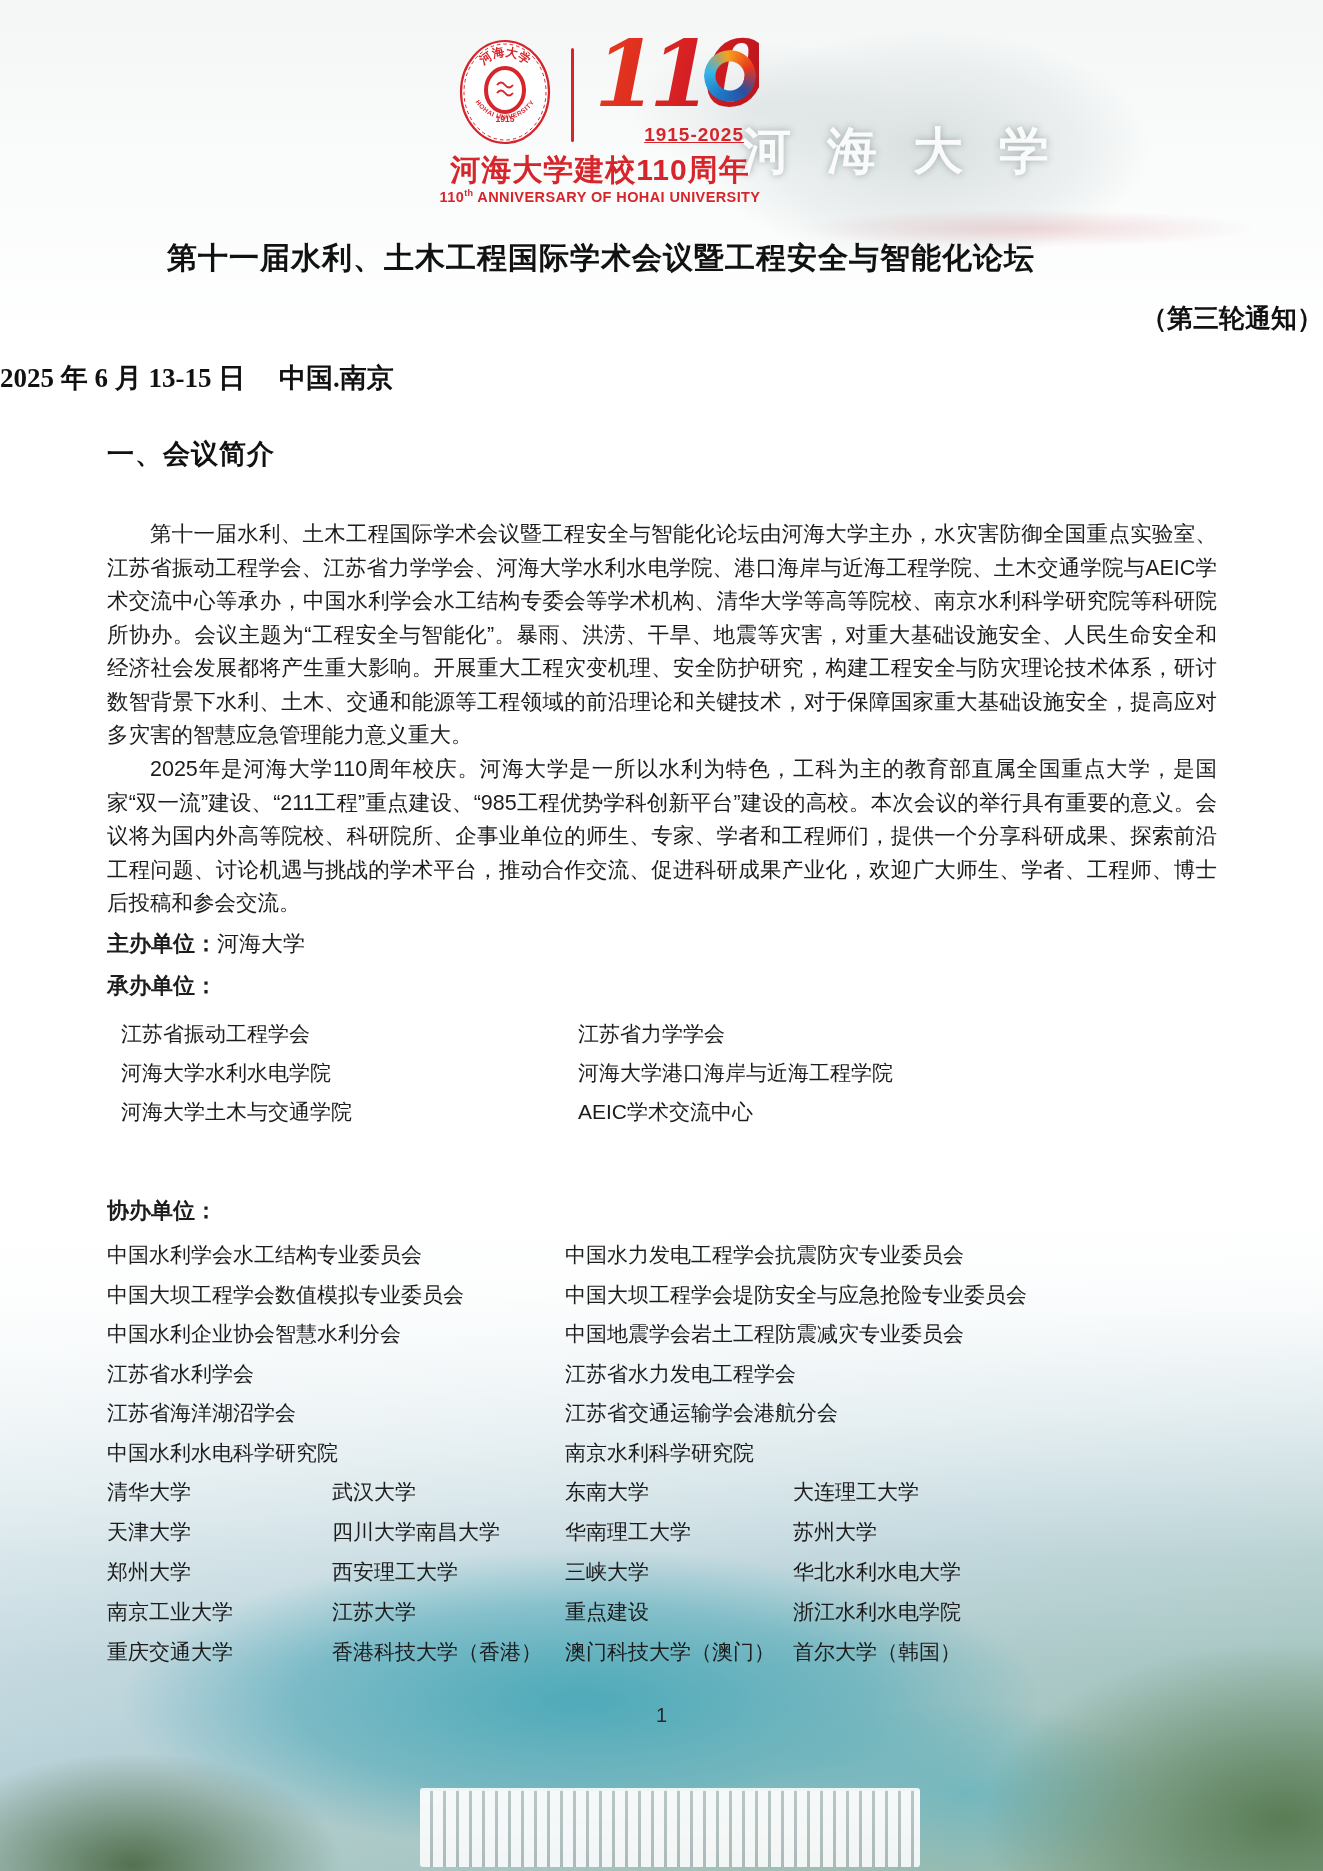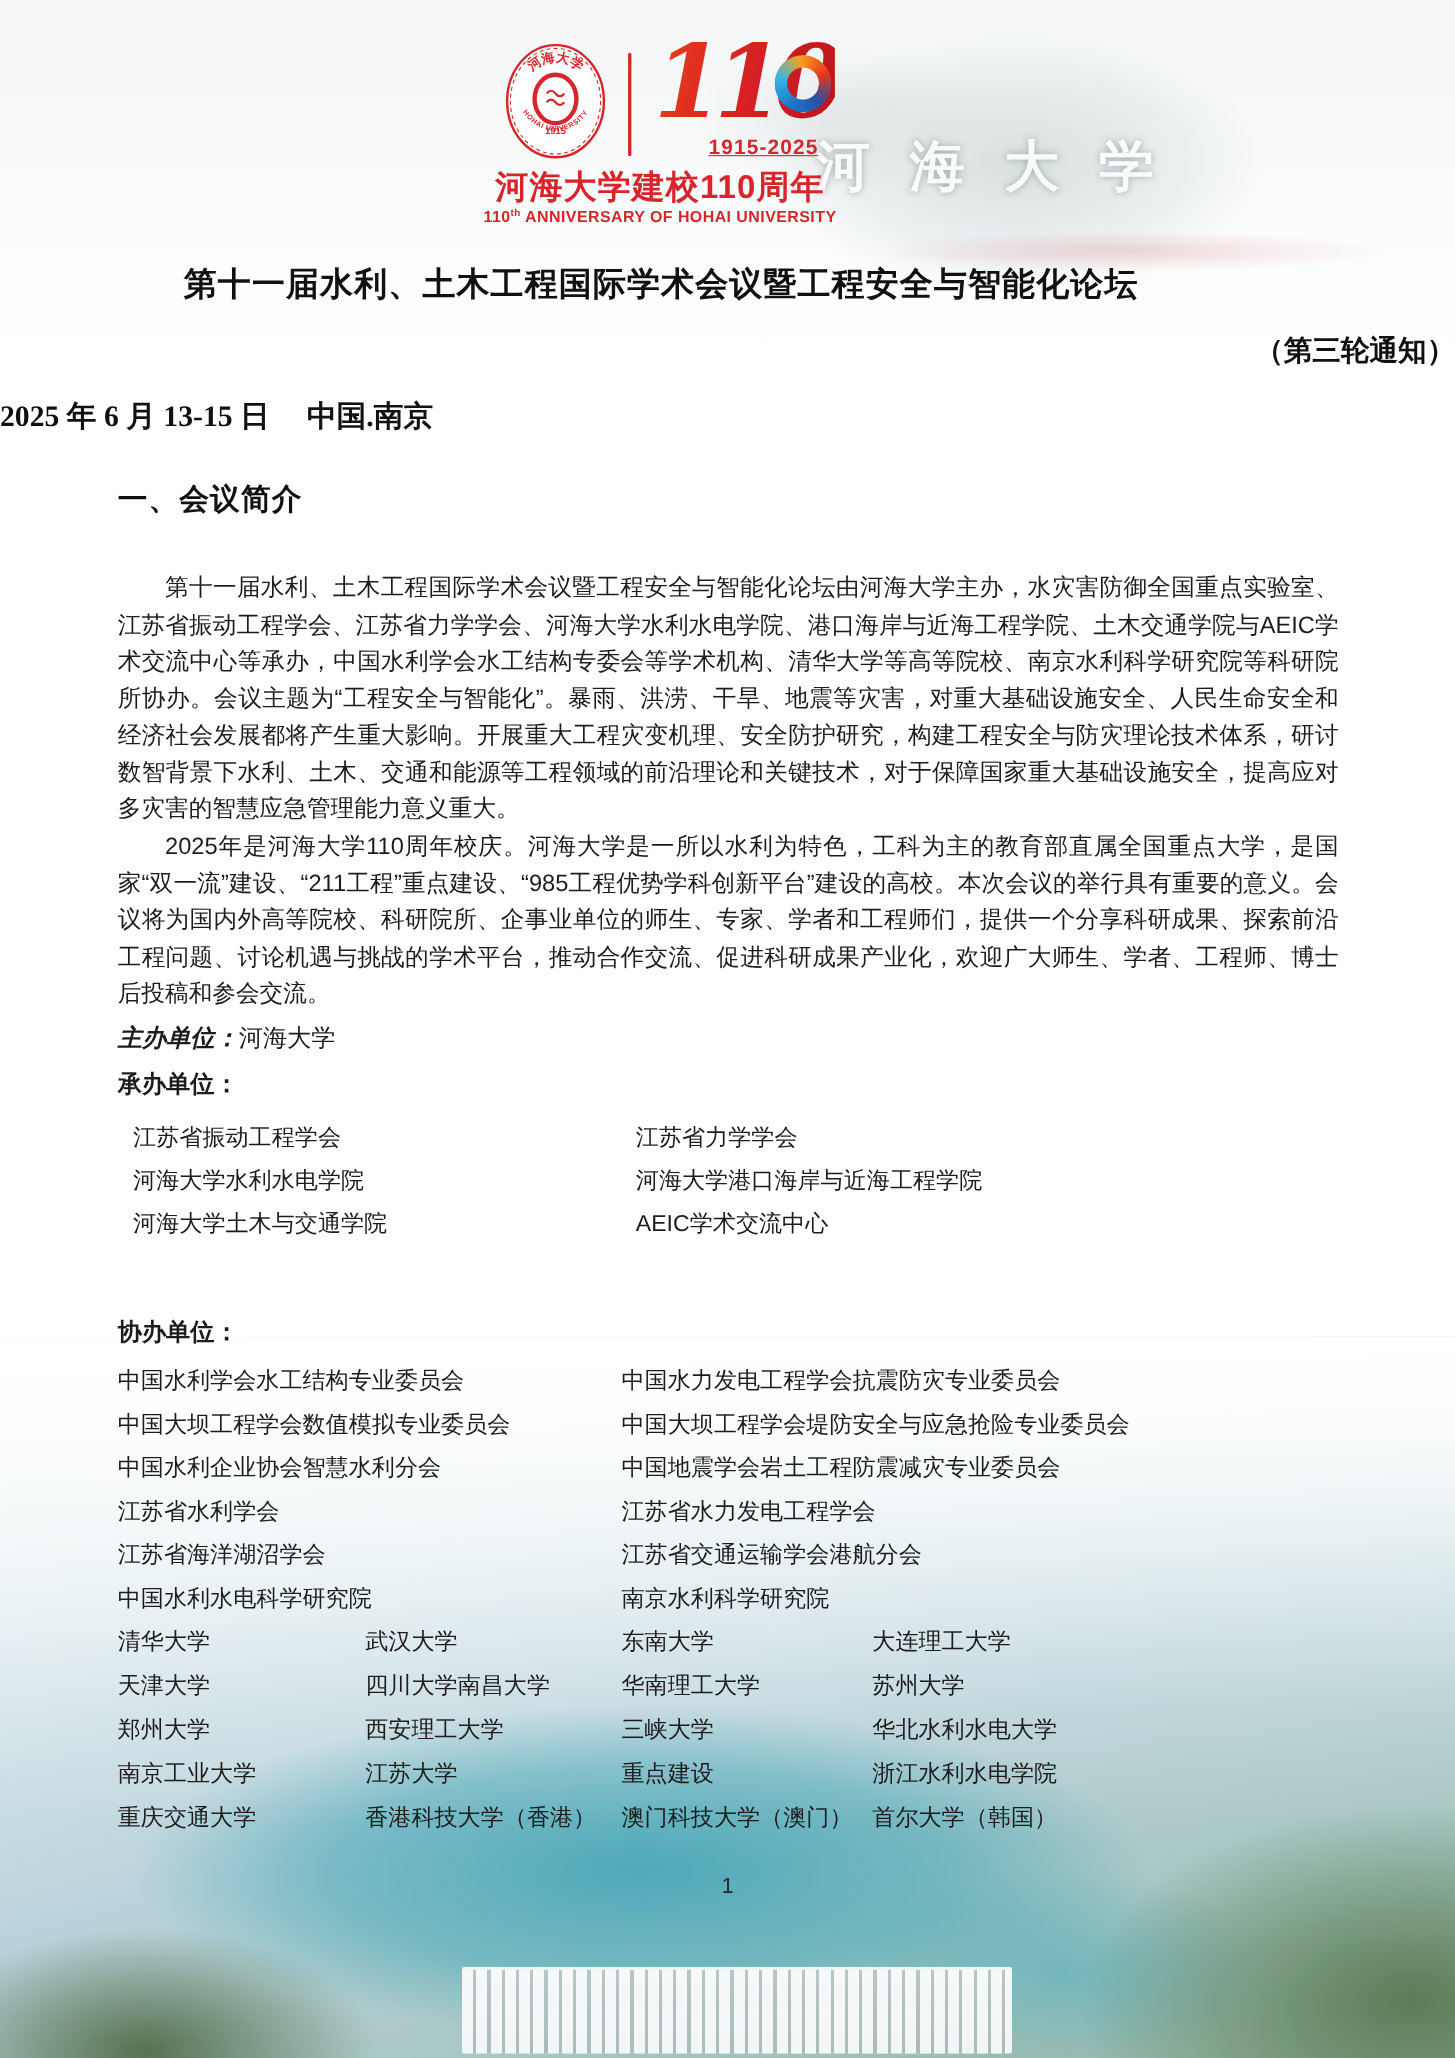--- a/index.html
+++ b/index.html
@@ -62,21 +62,21 @@
     font-family:"Liberation Serif","DejaVu Serif",serif;
     font-size:27px;font-weight:bold;color:#111;}
   .section-h{left:107px;top:436px;font-size:27px;font-weight:bold;color:#111;letter-spacing:1px;}
   
   .para{left:107px;width:1110px;font-size:21.5px;line-height:33.5px;
     text-align:justify;text-indent:2em;color:#1c1c1c;margin-top:32px;}
   .p1{top:486px;}
   .p2{top:721px;}
   
   .lbl-line{left:107px;font-size:22px;color:#1c1c1c;}
-  .lbl-line b{font-weight:bold;font-style:italic;}
+  .lbl-line b{font-weight:bold;}
   .host-line{top:929px;}
   .undertaker-lbl{top:971px;font-weight:bold;}
   .supporter-lbl{top:1196px;font-weight:bold;}
   .u-list{left:121px;top:1020px;width:1100px;font-size:21px;}
   .u-list .row2{display:grid;grid-template-columns:457px 1fr;height:39px;}
   .s-list2{left:107px;top:1241px;width:1160px;font-size:21px;}
   .s-list2 .row2{display:grid;grid-template-columns:458px 1fr;height:39.5px;}
   .s-list4{left:107px;top:1478px;width:1160px;font-size:21px;}
   .s-list4 .row4{display:grid;grid-template-columns:225px 233px 228px 1fr;height:40px;}
   .cell{white-space:nowrap;}

